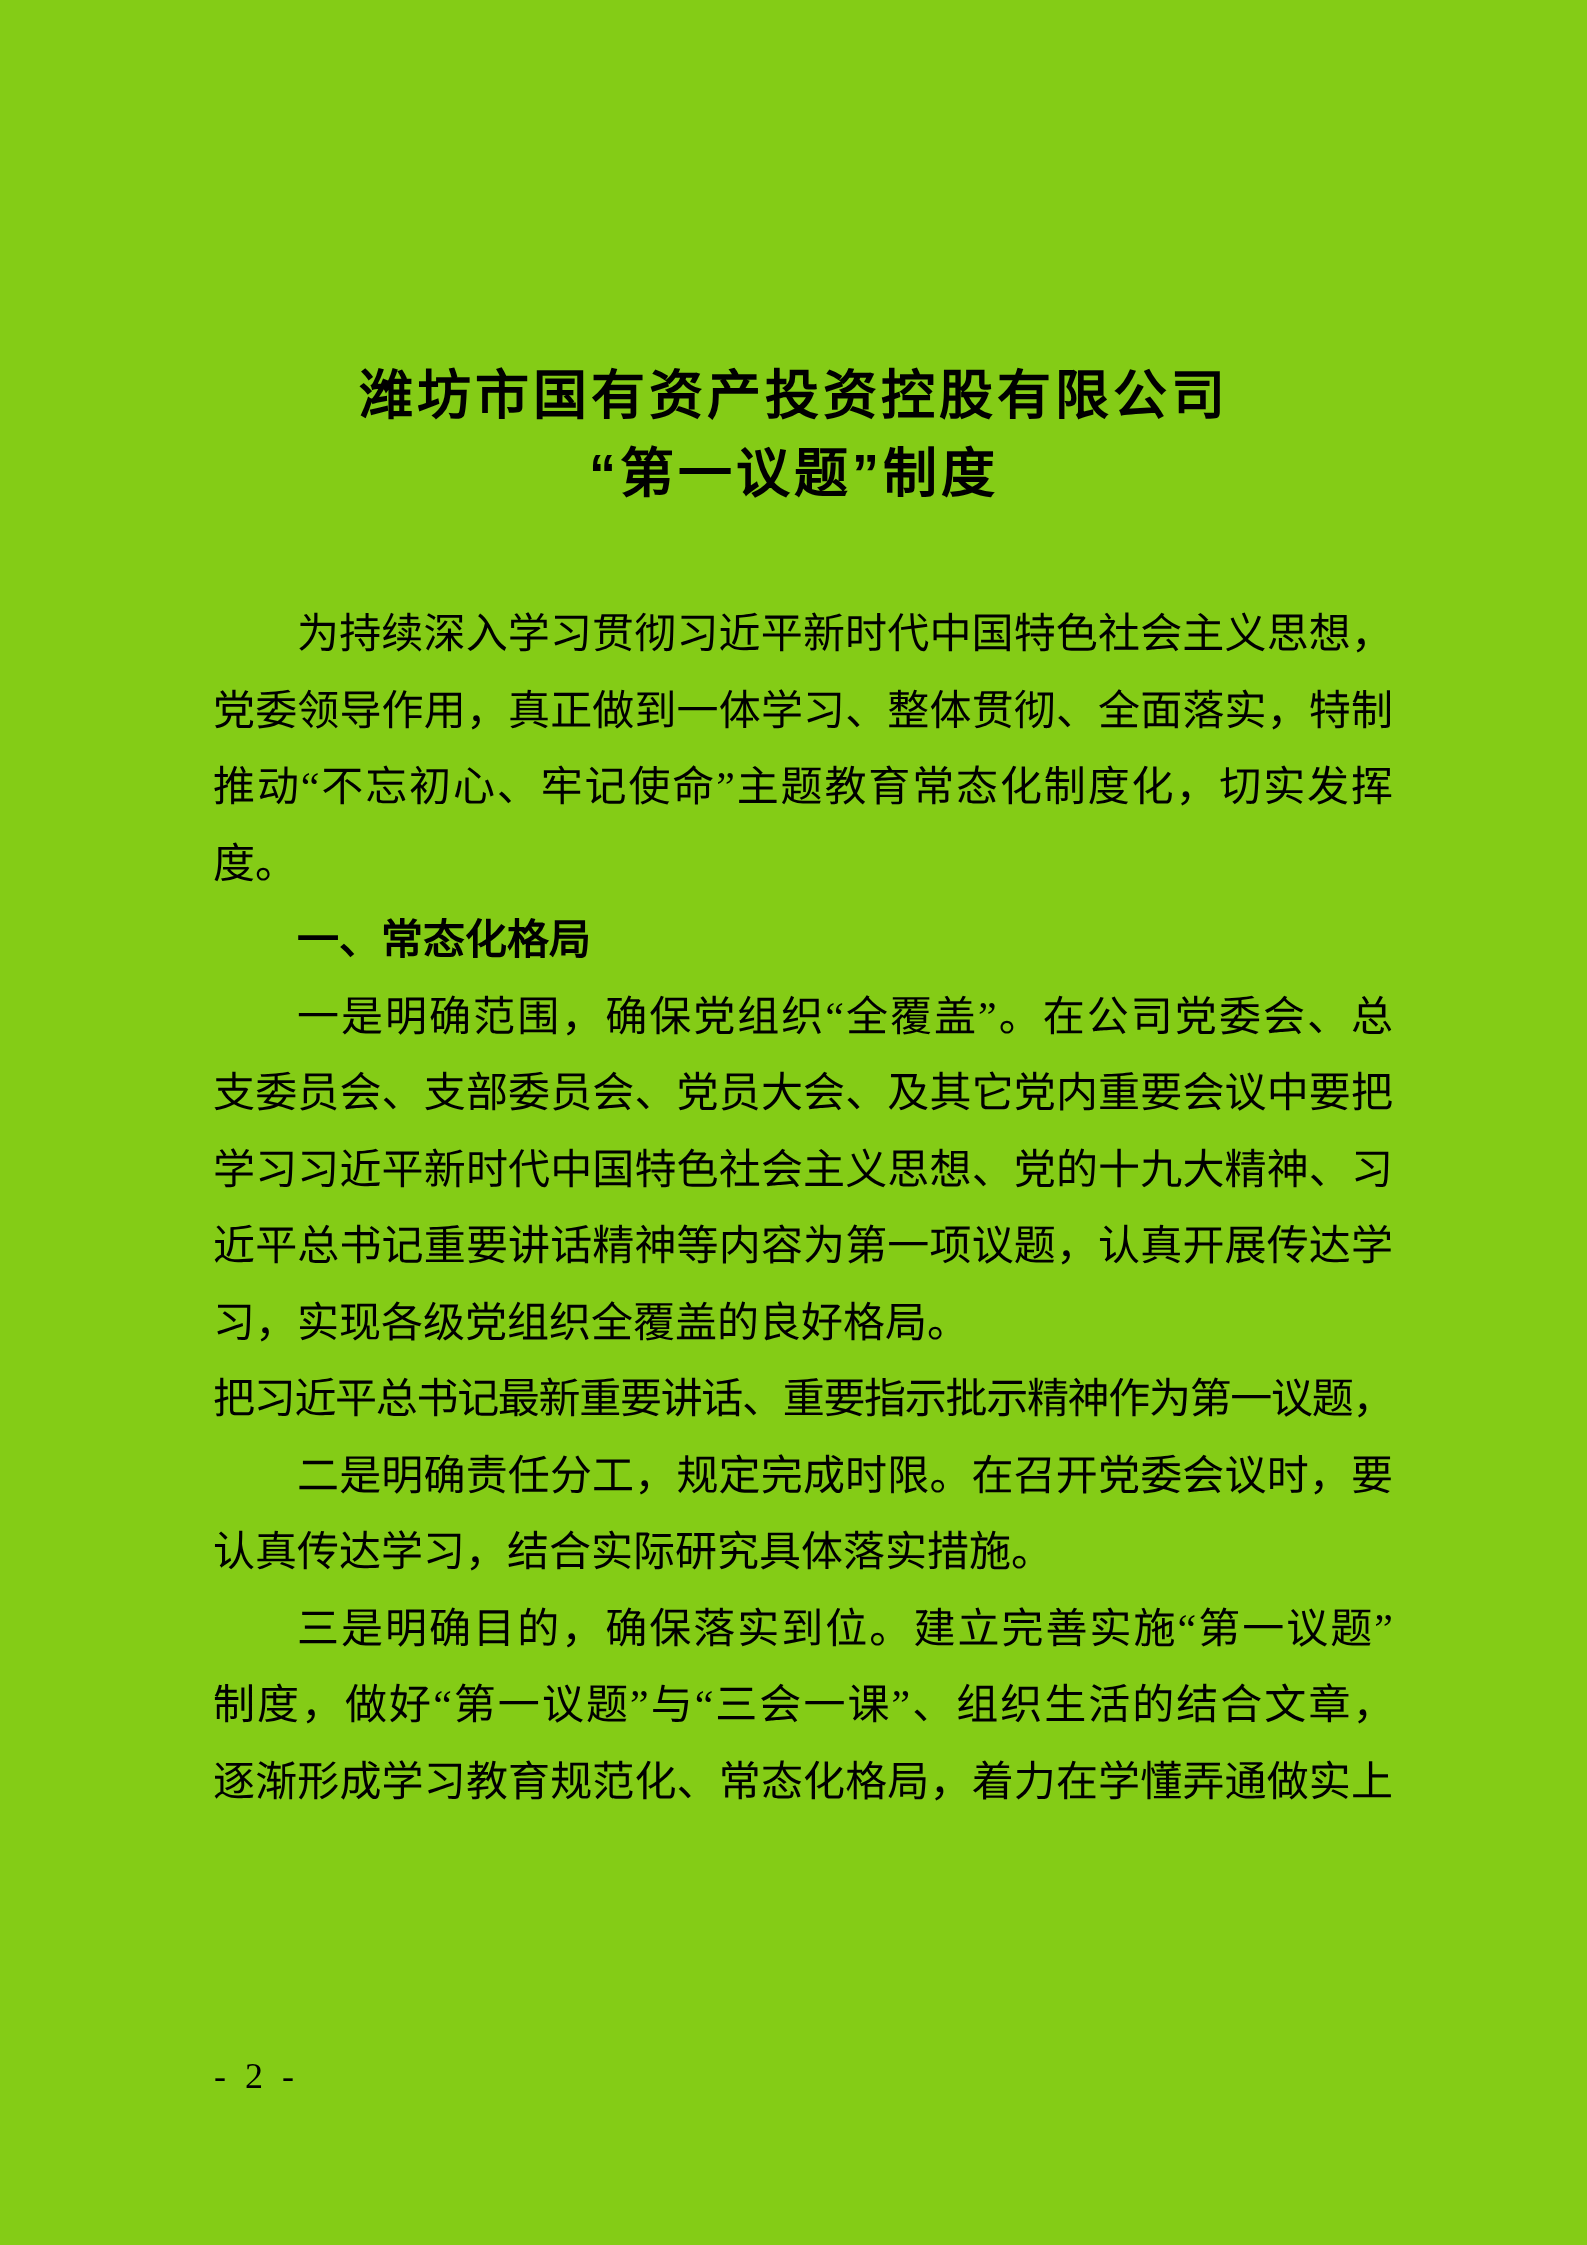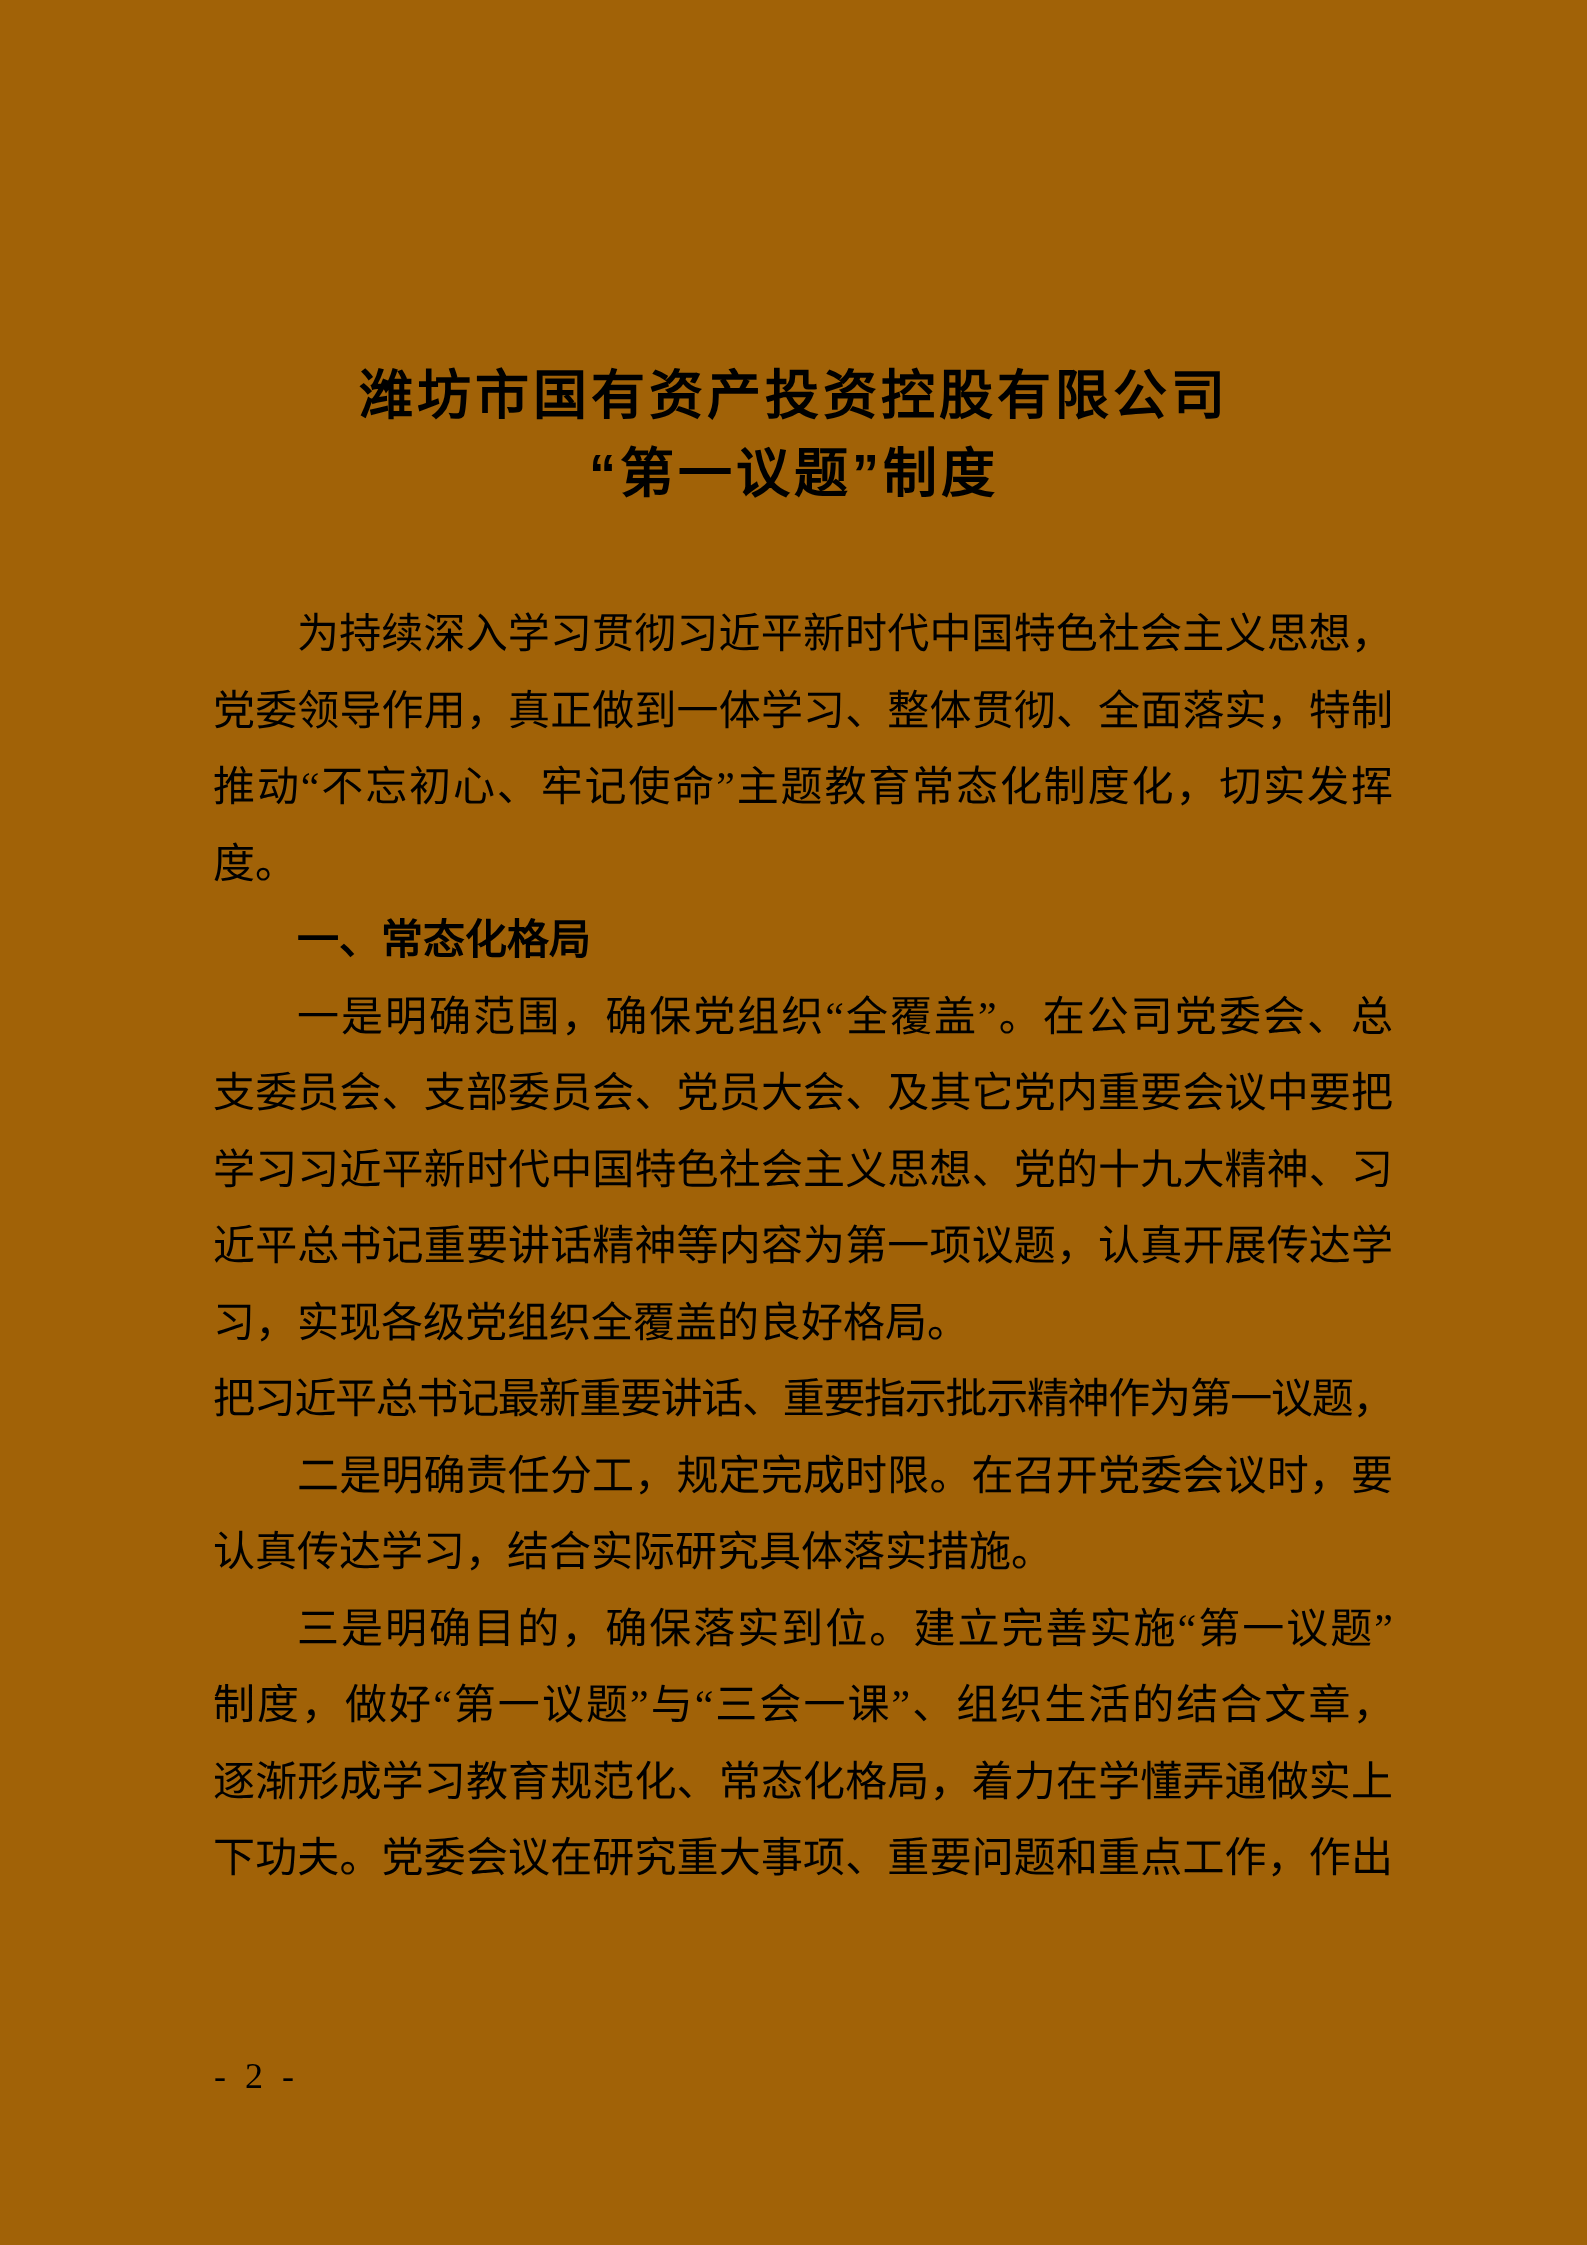--- a/index.html
+++ b/index.html
@@ -4,21 +4,21 @@
 <style>
   html, body {
     margin: 0;
     padding: 0;
     background: #ffffff;
   }
   .page {
     position: relative;
     width: 1587px;
     height: 2245px;
-    background: #a16207;
+    background: #84cc16;
     color: #000000;
     font-family: "Liberation Serif", "DejaVu Serif", serif;
     overflow: hidden;
   }
   .title-block {
     position: absolute;
     left: 204px;
     top: 356px;
     width: 1180px;
     text-align: center;
@@ -101,19 +101,18 @@
     <div class="line indent">
       <span class="kai">二是明确责任分工，规定完成时限。</span><span>在召开党委会议时，要</span>
     </div>
     <div class="line short">认真传达学习，结合实际研究具体落实措施。</div>
 
     <div class="line indent">
       <span class="kai">三是明确目的，确保落实到位。</span><span>建立完善实施“第一议题”</span>
     </div>
     <div class="line tight">制度，做好“第一议题”与“三会一课”、组织生活的结合文章，</div>
     <div class="line">逐渐形成学习教育规范化、常态化格局，着力在学懂弄通做实上</div>
-    <div class="line">下功夫。党委会议在研究重大事项、重要问题和重点工作，作出</div>
 
   </div>
 
   <div class="page-number">- 2 -</div>
 
 </div>
 
 </body></html>

